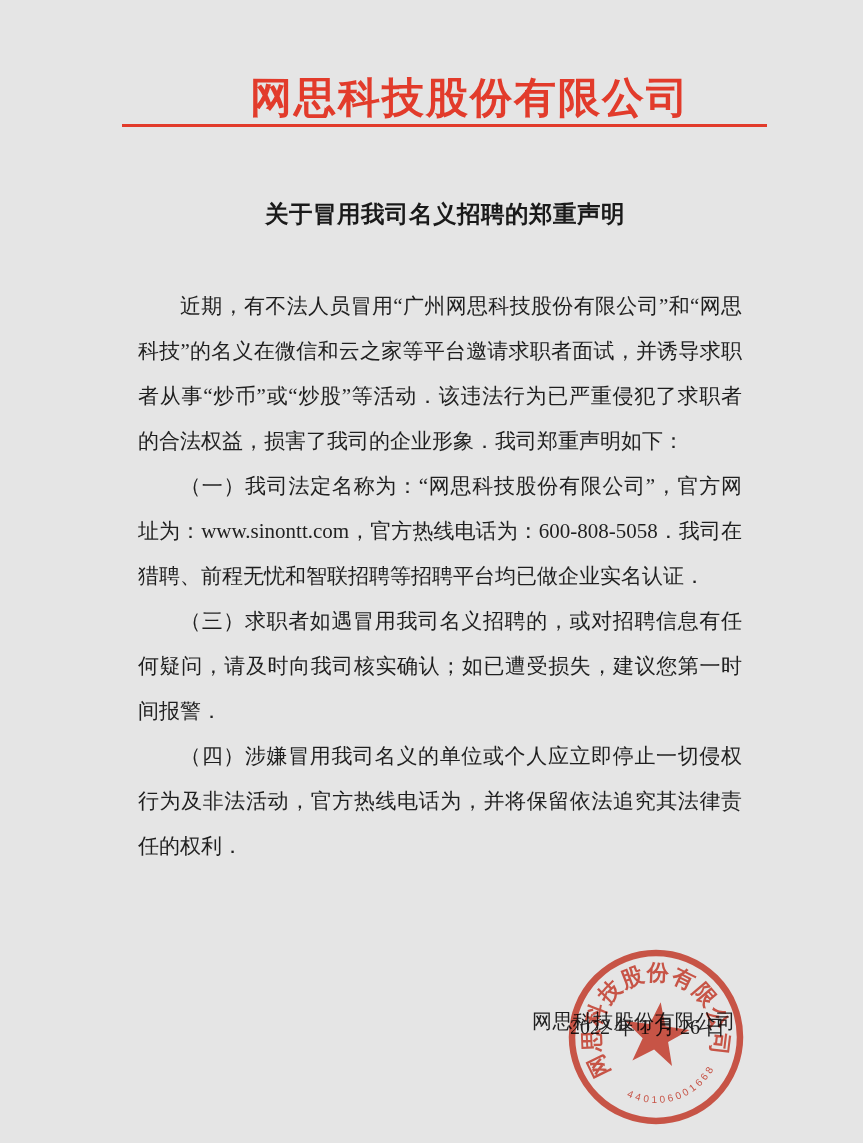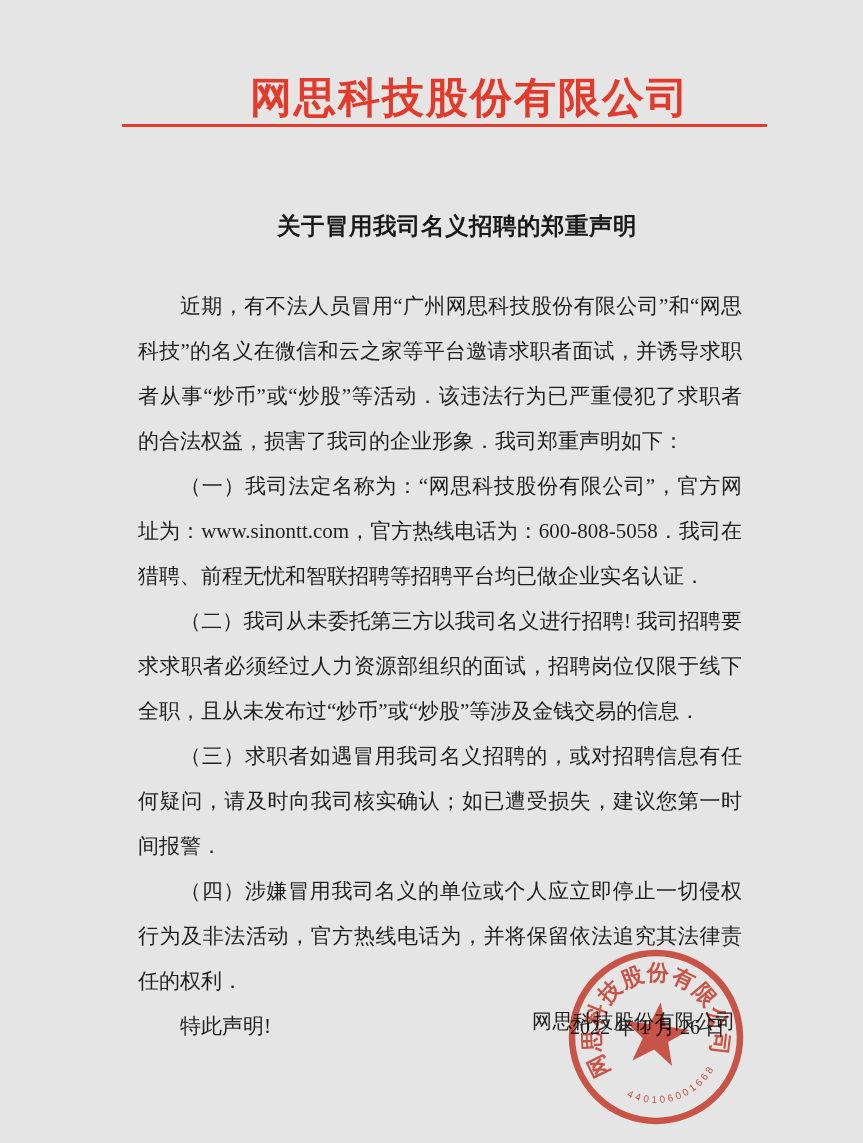--- a/index.html
+++ b/index.html
@@ -32,21 +32,21 @@
   .doc-title{
     position:absolute;
     left:441px;top:194px;
     transform:translateX(-50%);
     white-space:nowrap;
     font-family:"Liberation Sans","DejaVu Sans",sans-serif;
     font-size:23.5px;
     font-weight:bold;
     letter-spacing:0.5px;
     color:#1a1a1a;
-    margin:16px;
+    margin:4px;
   }
   .doc-body{
     position:absolute;
     left:138px;top:284px;
     width:604px;
     font-size:21px;
     line-height:45px;
     text-align:justify;
     text-justify:inter-character;
     color:#1f1f1f;
@@ -100,24 +100,22 @@
 
   <h1 class="letterhead-name">网思科技股份有限公司</h1>
 
   <div class="letterhead-rule"></div>
 
   <h2 class="doc-title">关于冒用我司名义招聘的郑重声明</h2>
 
   <main class="doc-body">
     <p>近期，有不法人员冒用“广州网思科技股份有限公司”和“网思科技”的名义在微信和云之家等平台邀请求职者面试，并诱导求职者从事“炒币”或“炒股”等活动．该违法行为已严重侵犯了求职者的合法权益，损害了我司的企业形象．我司郑重声明如下：</p>
     <p>（一）我司法定名称为：“网思科技股份有限公司”，官方网址为：www.sinontt.com，官方热线电话为：600-808-5058．我司在猎聘、前程无忧和智联招聘等招聘平台均已做企业实名认证．</p>
-    <p>（二）我司从未委托第三方以我司名义进行招聘! 我司招聘要求求职者必须经过人力资源部组织的面试，招聘岗位仅限于线下全职，且从未发布过“炒币”或“炒股”等涉及金钱交易的信息．</p>
     <p>（三）求职者如遇冒用我司名义招聘的，或对招聘信息有任何疑问，请及时向我司核实确认；如已遭受损失，建议您第一时间报警．</p>
     <p>（四）涉嫌冒用我司名义的单位或个人应立即停止一切侵权行为及非法活动，官方热线电话为，并将保留依法追究其法律责任的权利．</p>
-    <p>特此声明!</p>
   </main>
 
   <div class="signature-company">网思科技股份有限公司</div>
 
   <div class="signature-date">2022 年 1 月 26 日</div>
 
   <svg class="seal" viewBox="0 0 200 200" xmlns="http://www.w3.org/2000/svg">
     <defs>
       <path id="sealRingArc" d="M 56.3 136.6 A 57 57 0 1 1 153.6 119.5" fill="none"></path>
       <path id="sealSerialArc" d="M 69.0 158.3 A 66 66 0 0 0 161.2 124.7" fill="none"></path>

